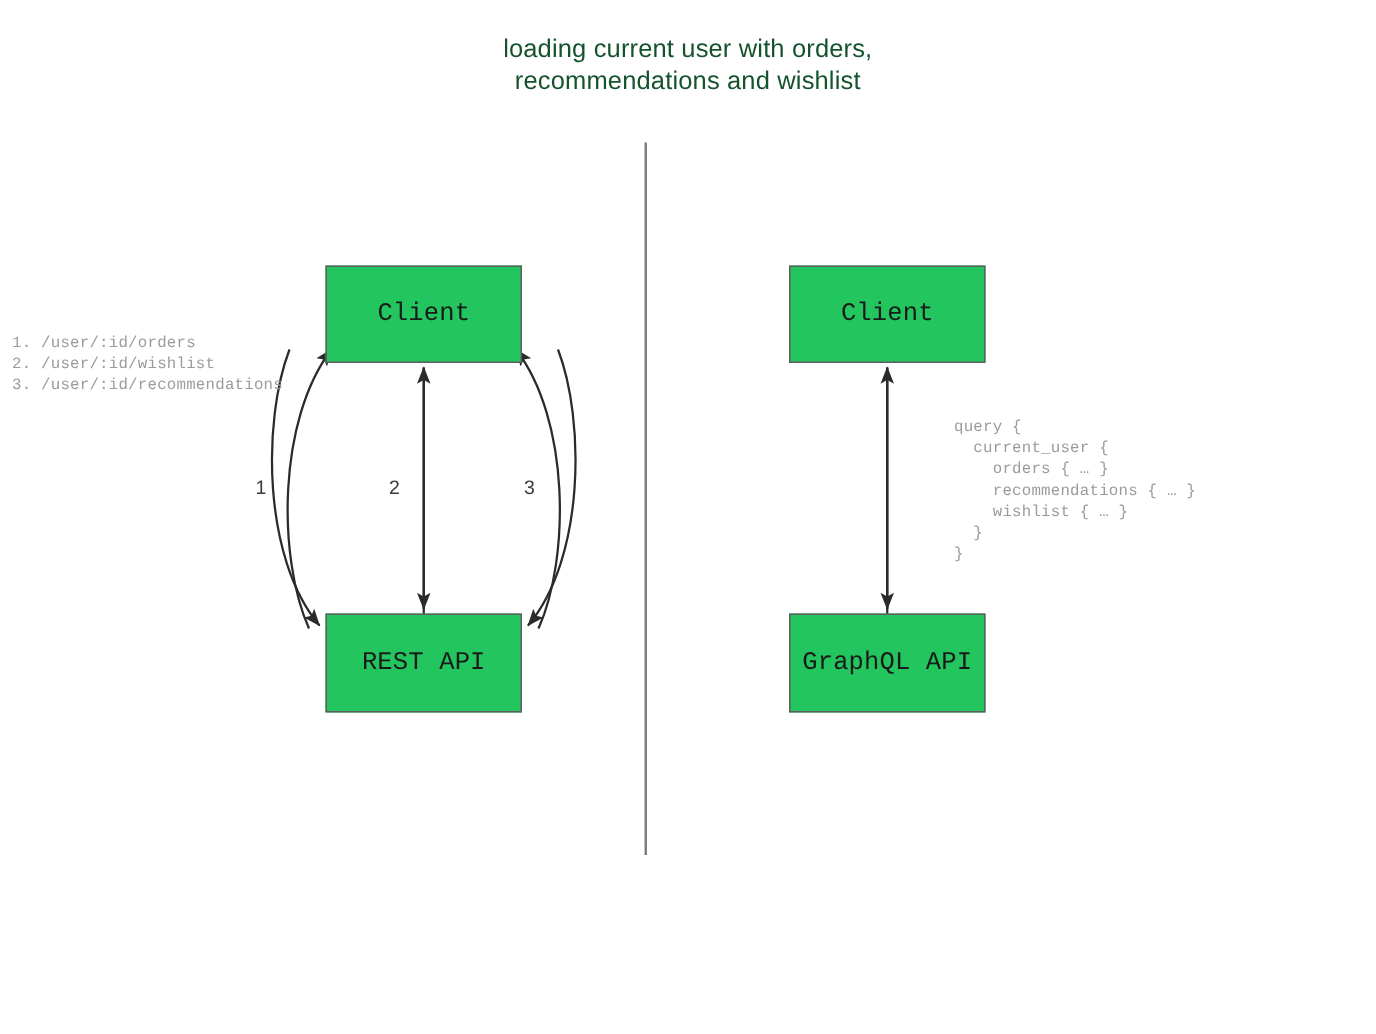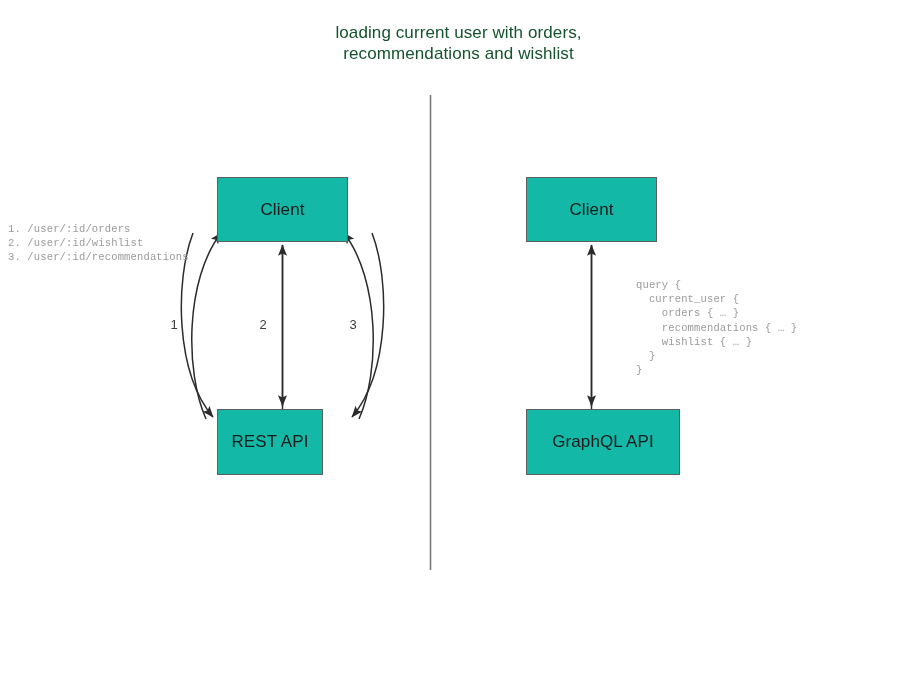--- a/index.html
+++ b/index.html
@@ -35,35 +35,35 @@
     line-height: 21px;
     color: #14532d;
     white-space: pre-line;
     letter-spacing: 0.1px;
   }
 
   
   .node {
     position: absolute;
     box-sizing: border-box;
-    background: #14b8a6;
+    background: #22c55e;
     border: 1.4px solid #5e5e5e;
     display: flex;
     align-items: center;
     justify-content: center;
-    font-family: Liberation Sans, sans-serif;
+    font-family: Liberation Mono, monospace;
     font-size: 17px;
     color: #1a1a1a;
     letter-spacing: 0.1px;
   }
 
   #node-client-rest  { left: 217px; top: 177px; width: 131px; height: 65px; }
-  #node-rest-api     { left: 217px; top: 409px; width: 106px; height: 66px; }
+  #node-rest-api     { left: 217px; top: 409px; width: 131px; height: 66px; }
   #node-client-gql   { left: 526px; top: 177px; width: 131px; height: 65px; }
-  #node-graphql-api  { left: 526px; top: 409px; width: 154px; height: 66px; }
+  #node-graphql-api  { left: 526px; top: 409px; width: 131px; height: 66px; }
 
   
   .code-block {
     position: absolute;
     font-family: "Liberation Mono", "DejaVu Sans Mono", monospace;
     font-size: 10.5px;
     line-height: 14.2px;
     color: #9b9b9b;
     white-space: pre;
     letter-spacing: 0.15px;

